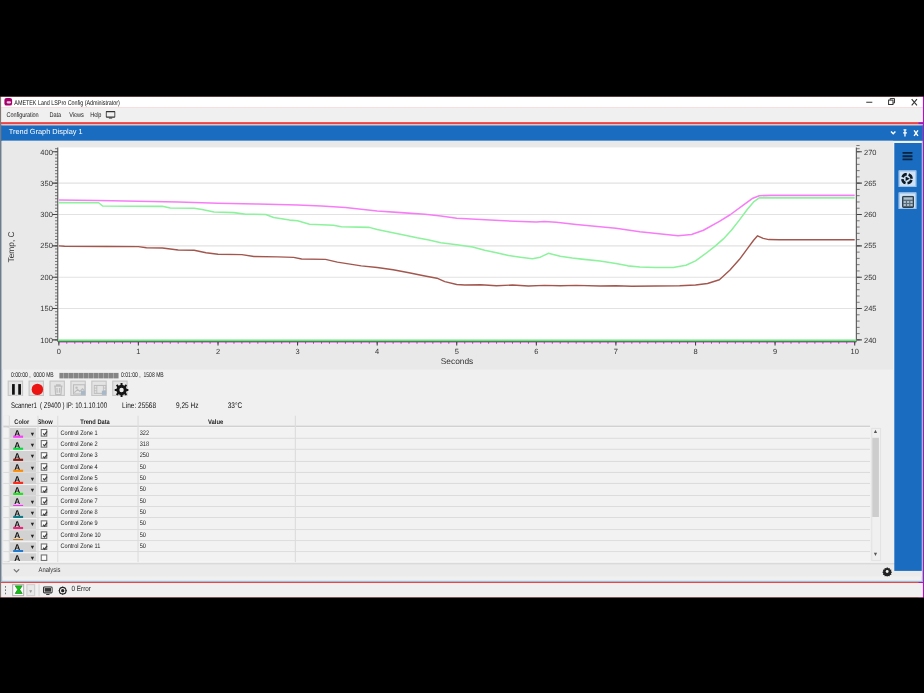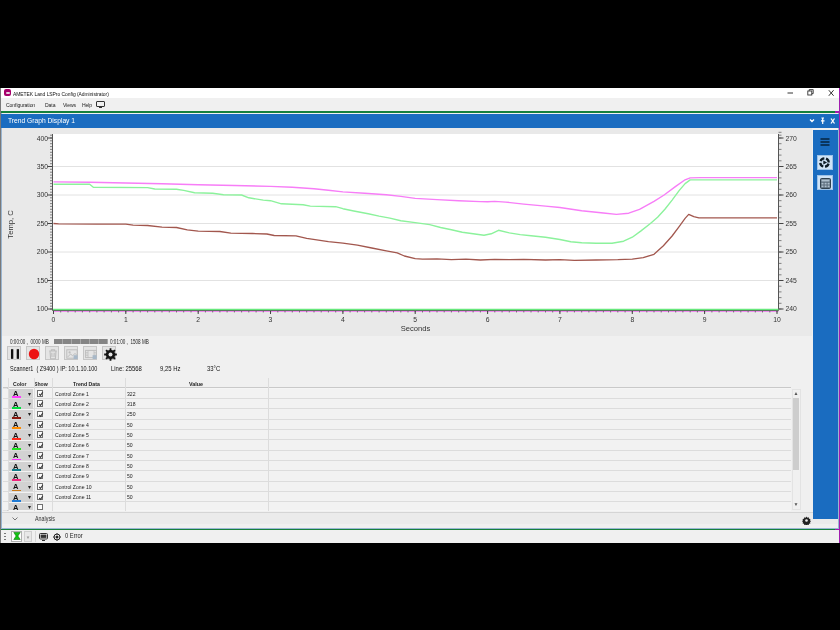--- a/index.html
+++ b/index.html
@@ -1,18 +1,18 @@
 <!DOCTYPE html>
 <html><head><meta charset="utf-8">
 <style>
 *{margin:0;padding:0;box-sizing:border-box;}
 body{width:840px;height:630px;background:#000;position:relative;overflow:hidden;
  font-family:"Liberation Sans",sans-serif;}
 .abs{position:absolute;}
-#win{position:absolute;left:0;top:88px;width:840px;height:454.5px;background:#15803d;
+#win{position:absolute;left:0;top:88px;width:840px;height:454.5px;background:#ef4444;
  border-left:1px solid #7a7a7a;border-right:5px solid #a21caf;}
 #titlebar{position:absolute;left:0;top:0;width:838px;height:10px;background:#fff;}
 #titlebar .txt{position:absolute;left:12px;top:1.5px;font-size:6.2px;color:#111;letter-spacing:-0.05px;}
 #appicon{position:absolute;left:3px;top:1px;width:7px;height:7px;background:#a6006b;border-radius:2px;}
 #appicon:after{content:"";position:absolute;left:1.5px;top:2.5px;width:4px;height:2.5px;background:#e9d0e0;border-radius:1px;}
 .winbtn{position:absolute;top:0px;color:#333;font-size:8px;height:10px;line-height:10px;}
 #menubar{position:absolute;left:0;top:10px;width:838px;height:13px;background:#f0f0f0;font-size:6.2px;color:#222;letter-spacing:-0.1px;}
 #menubar span{position:absolute;top:3px;transform:scaleX(0.82);transform-origin:0 0;}
 #mon{position:absolute;left:95px;top:3px;width:9px;height:7px;}
 #client{position:absolute;left:0px;top:25px;width:838px;height:416px;border:1px solid #9ab6d2;border-top:none;background:#f0f0f0;}

